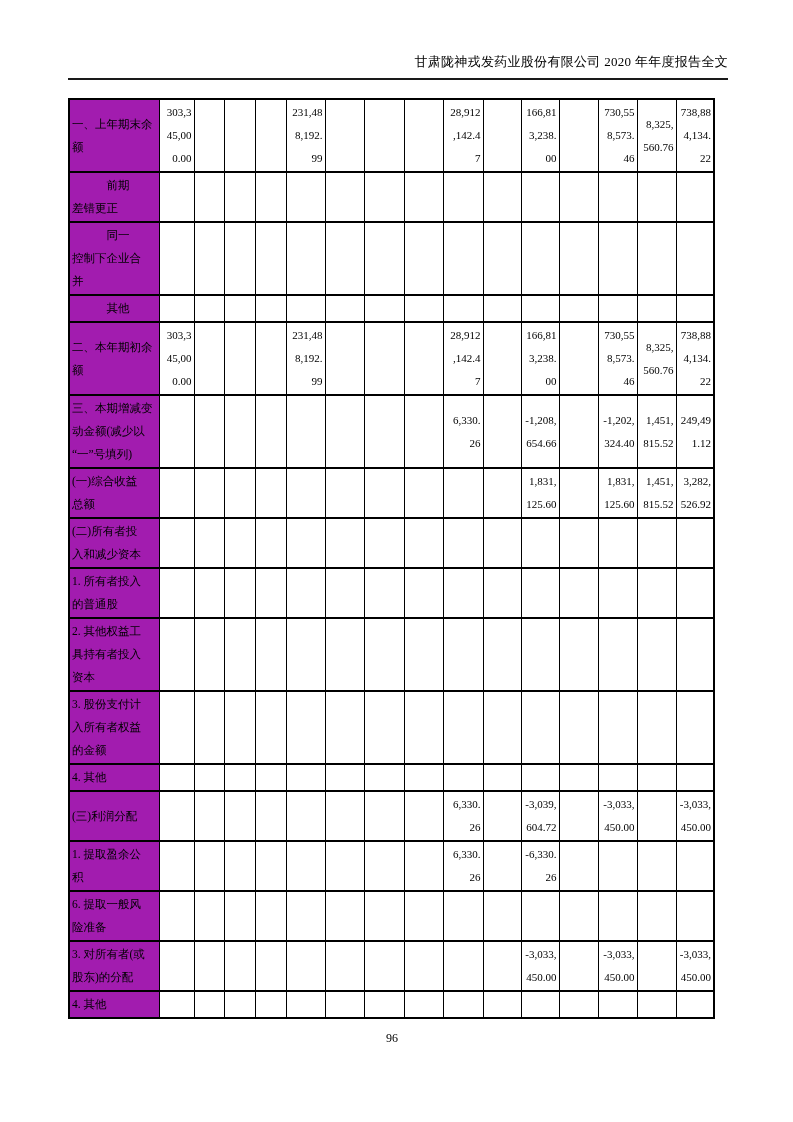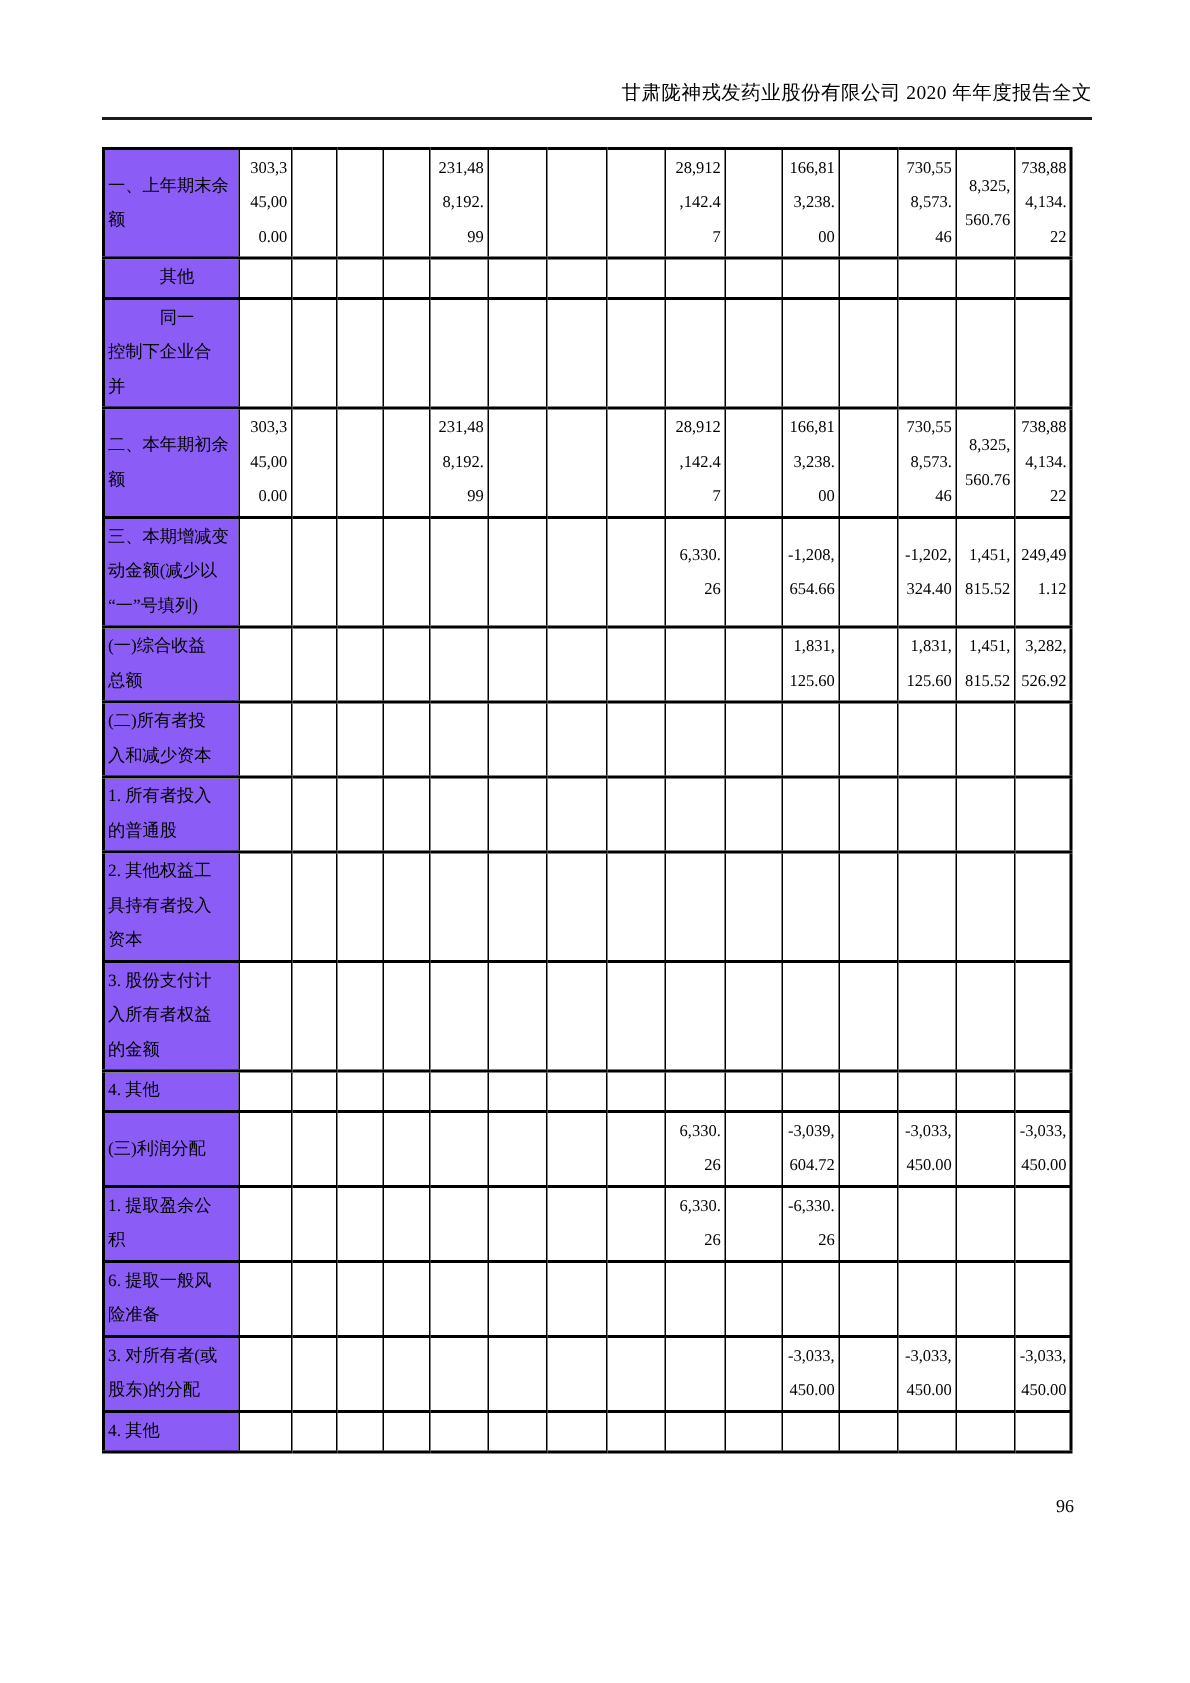--- a/index.html
+++ b/index.html
@@ -39,34 +39,34 @@
     border: 1px solid #000;
     border-top-width: 2px;
     border-bottom-width: 2px;
     vertical-align: middle;
     white-space: pre-line;
     line-height: 23px;
     padding: 1px 2px;
     overflow: hidden;
   }
   td.label-cell {
-    background: #8b5cf6;
+    background: #a21caf;
     font-size: 11.5px;
     text-align: left;
     padding-left: 3px;
   }
   td.num-cell {
     background: #ffffff;
     font-size: 11px;
     text-align: right;
   }
   .page-num {
-    margin-top: 28px;
+    margin-top: 12px;
     padding-right: 12px;
-    text-align: right;
+    text-align: center;
     font-size: 12px;
   }
 </style>
 </head>
 <body>
 
 <div class="page">
   <div class="content">
 
     <div class="report-header">甘肃陇神戎发药业股份有限公司 2020 年年度报告全文</div>
@@ -117,41 +117,60 @@
             <td class="num-cell">730,55
 8,573.
 46</td>
             <td class="num-cell">8,325,
 560.76</td>
             <td class="num-cell">738,88
 4,134.
 22</td>
           </tr>
           <tr>
-            <td class="label-cell">　　　其他</td>
+            <td class="label-cell">　　　前期
+差错更正</td>
             <td class="num-cell"></td>
             <td class="num-cell"></td>
             <td class="num-cell"></td>
             <td class="num-cell"></td>
             <td class="num-cell"></td>
             <td class="num-cell"></td>
             <td class="num-cell"></td>
             <td class="num-cell"></td>
             <td class="num-cell"></td>
             <td class="num-cell"></td>
             <td class="num-cell"></td>
             <td class="num-cell"></td>
             <td class="num-cell"></td>
             <td class="num-cell"></td>
             <td class="num-cell"></td>
           </tr>
           <tr>
             <td class="label-cell">　　　同一
 控制下企业合
 并</td>
+            <td class="num-cell"></td>
+            <td class="num-cell"></td>
+            <td class="num-cell"></td>
+            <td class="num-cell"></td>
+            <td class="num-cell"></td>
+            <td class="num-cell"></td>
+            <td class="num-cell"></td>
+            <td class="num-cell"></td>
+            <td class="num-cell"></td>
+            <td class="num-cell"></td>
+            <td class="num-cell"></td>
+            <td class="num-cell"></td>
+            <td class="num-cell"></td>
+            <td class="num-cell"></td>
+            <td class="num-cell"></td>
+          </tr>
+          <tr>
+            <td class="label-cell">　　　其他</td>
             <td class="num-cell"></td>
             <td class="num-cell"></td>
             <td class="num-cell"></td>
             <td class="num-cell"></td>
             <td class="num-cell"></td>
             <td class="num-cell"></td>
             <td class="num-cell"></td>
             <td class="num-cell"></td>
             <td class="num-cell"></td>
             <td class="num-cell"></td>

